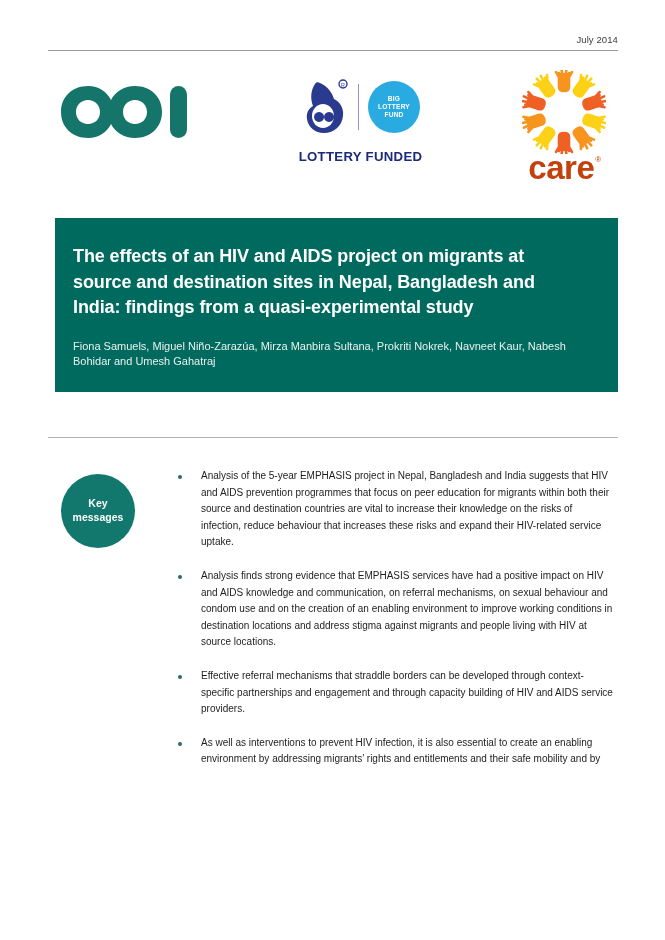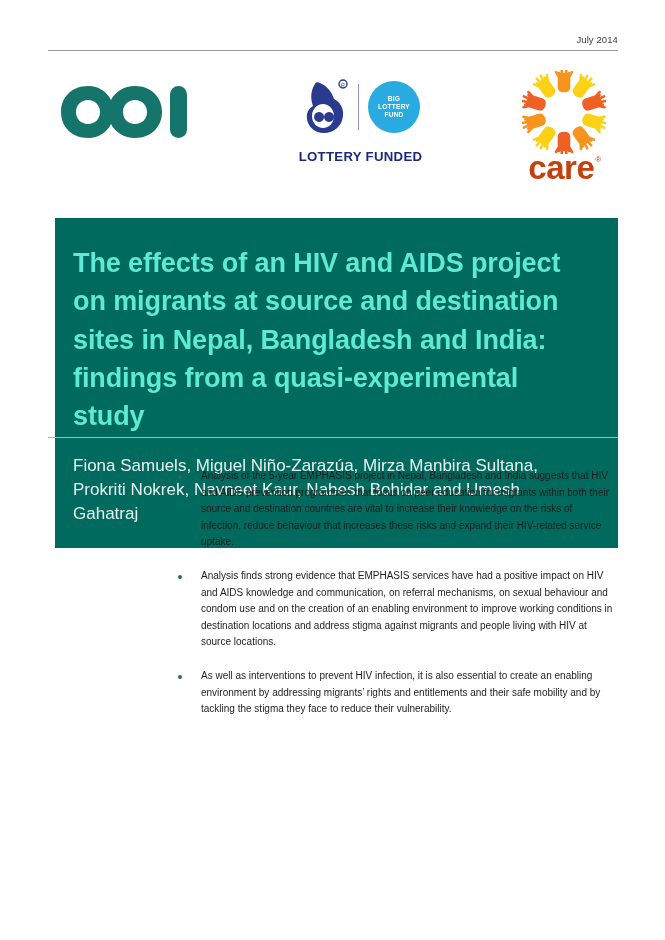--- a/index.html
+++ b/index.html
@@ -138,30 +138,30 @@
   .banner {
     position: absolute;
     left: 55px;
     top: 218px;
     width: 563px;
     background: #006a5e;
     padding: 26px 0 22px 0;
     box-sizing: border-box;
   }
   .banner-title {
-    color: #5eead4;
-    font-size: 27px;
+    color: #ffffff;
+    font-size: 18px;
     font-weight: bold;
     line-height: 1.42;
     margin: 0 34px 0 18px;
     letter-spacing: -.1px;
   }
   .banner-authors {
     color: #e8f1ef;
-    font-size: 17px;
+    font-size: 11px;
     line-height: 1.42;
     margin: 18px 34px 0 18px;
   }
 
   
   .mid-rule {
     position: absolute;
     left: 48px;
     top: 437px;
     width: 570px;
@@ -365,29 +365,39 @@
 
   <div class="banner">
     <div class="banner-title">The effects of an HIV and AIDS project on migrants at source and destination sites in Nepal, Bangladesh and India: findings from a quasi-experimental study</div>
     <div class="banner-authors">Fiona Samuels, Miguel Niño-Zarazúa, Mirza Manbira Sultana, Prokriti Nokrek, Navneet Kaur, Nabesh Bohidar and Umesh Gahatraj</div>
   </div>
 
   <div class="mid-rule">
     <div class="rule-thin"></div>
   </div>
 
+  <div class="key-circle">
+    <div>
+      <div>Key</div>
+      <div>messages</div>
+    </div>
+  </div>
 
   <div class="bullets">
     <div class="bullet">
       <span class="bullet-dot"></span>
       <span>Analysis of the 5-year EMPHASIS project in Nepal, Bangladesh and India suggests that HIV and AIDS prevention programmes that focus on peer education for migrants within both their source and destination countries are vital to increase their knowledge on the risks of infection, reduce behaviour that increases these risks and expand their HIV-related service uptake.</span>
     </div>
     <div class="bullet">
       <span class="bullet-dot"></span>
       <span>Analysis finds strong evidence that EMPHASIS services have had a positive impact on HIV and AIDS knowledge and communication, on referral mechanisms, on sexual behaviour and condom use and on the creation of an enabling environment to improve working conditions in destination locations and address stigma against migrants and people living with HIV at source locations.</span>
+    </div>
+    <div class="bullet">
+      <span class="bullet-dot"></span>
+      <span>Effective referral mechanisms that straddle borders can be developed through context-specific partnerships and engagement and through capacity building of HIV and AIDS service providers.</span>
     </div>
     <div class="bullet">
       <span class="bullet-dot"></span>
       <span>As well as interventions to prevent HIV infection, it is also essential to create an enabling environment by addressing migrants’ rights and entitlements and their safe mobility and by tackling the stigma they face to reduce their vulnerability.</span>
     </div>
   </div>
 
   <div class="footer">
     <div class="rule-thin"></div>
     <div class="footer-row">

